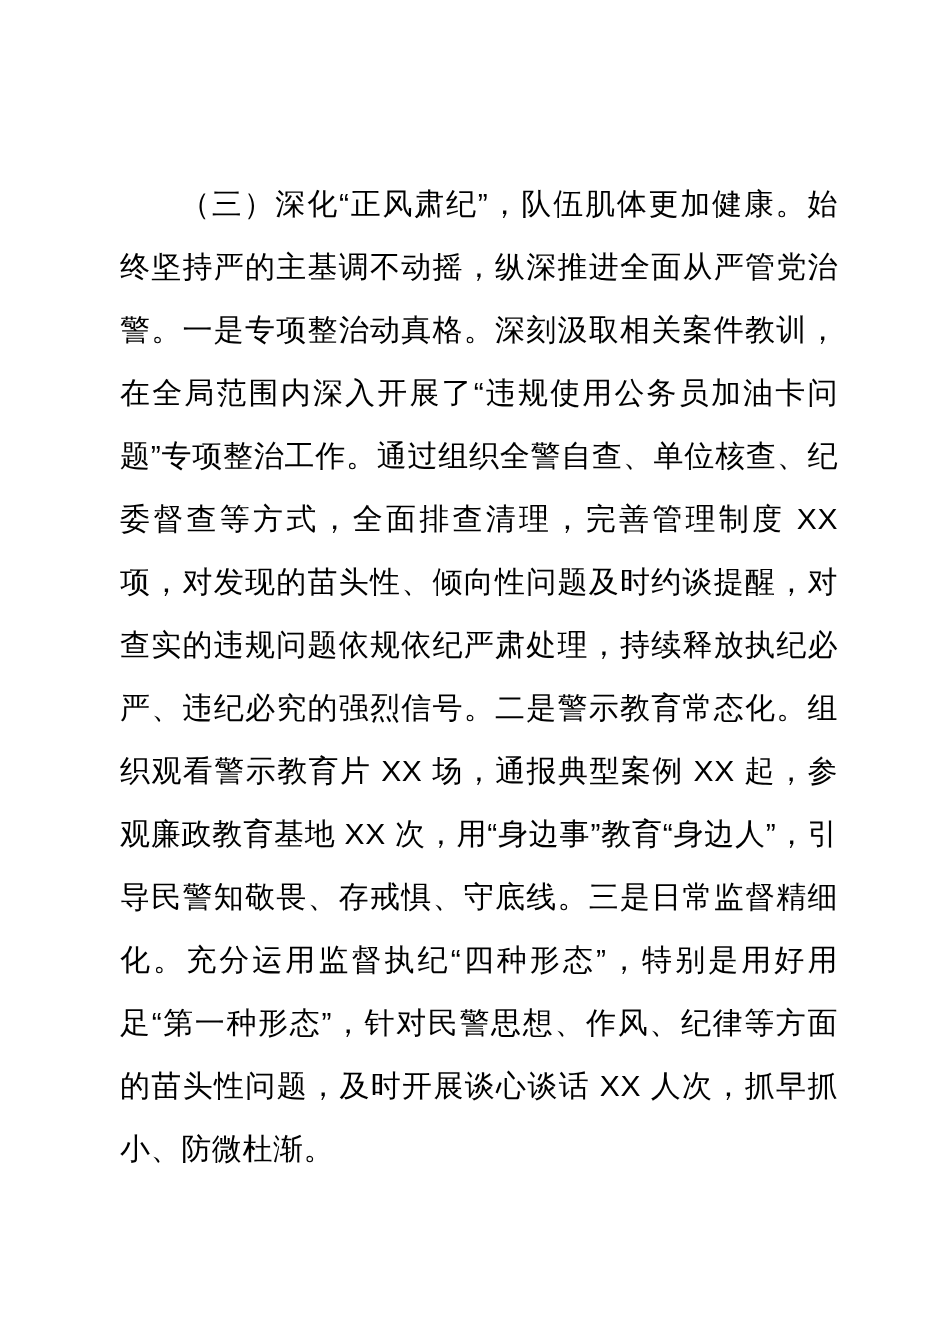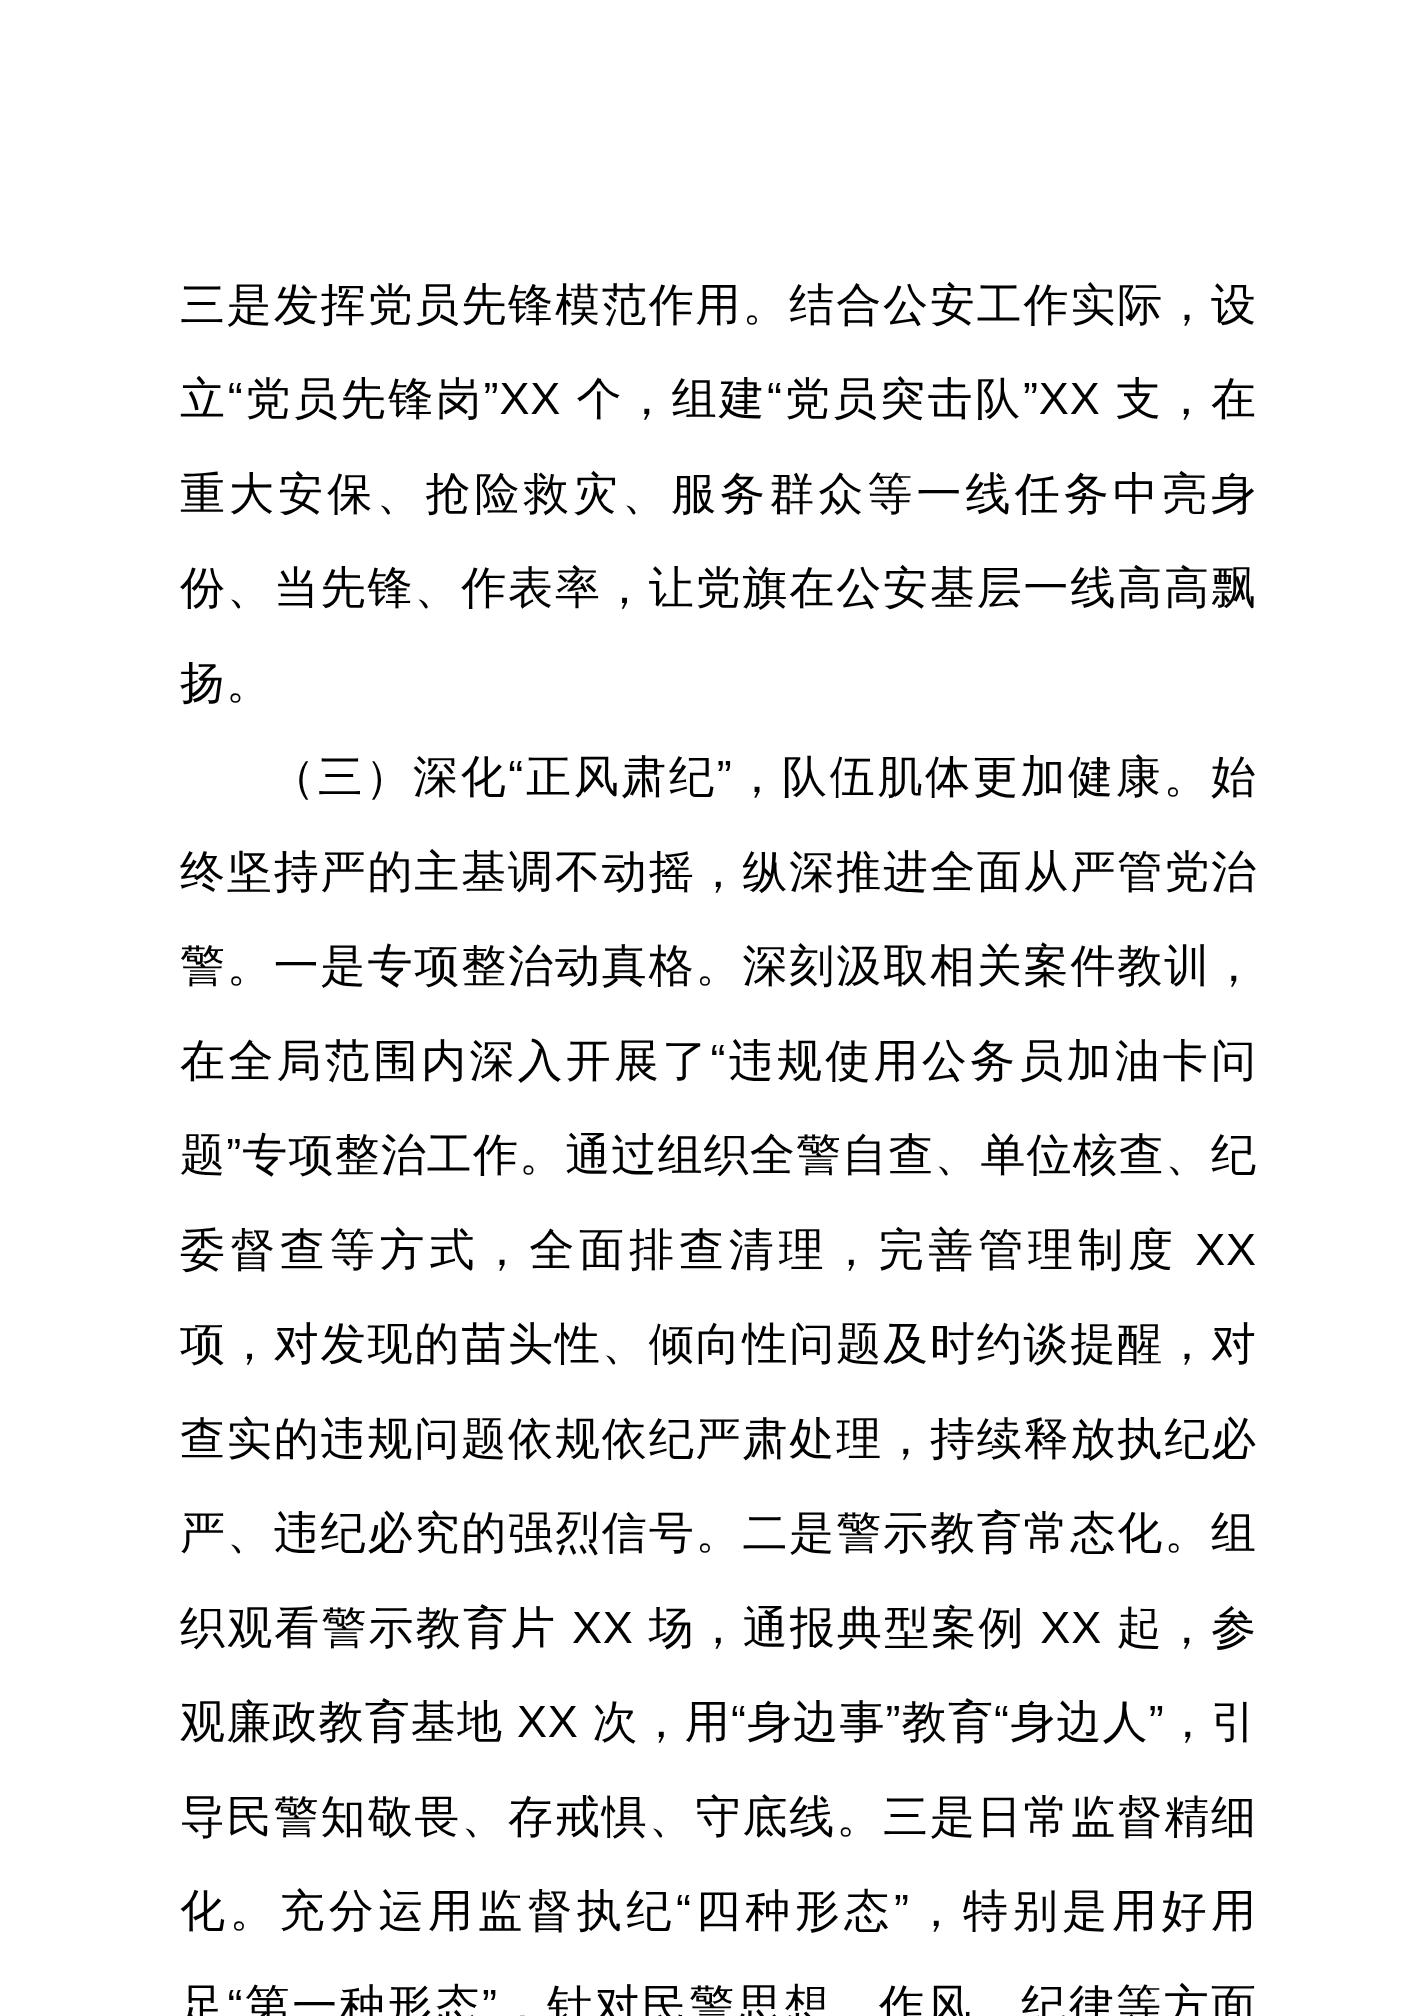--- a/index.html
+++ b/index.html
@@ -64,18 +64,17 @@
   .para.noexpand::after {
     display: none;
   }
 </style>
 </head>
 <body>
 
 <div class="page">
   <div class="doc-body">
 
-    <p class="para flush noexpand">三是发挥党员先锋模范作用。结合公安工作实际，设立“党员先锋岗”XX 个，组建“党员突击队”XX 支，在重大安保、抢险救灾、服务群众等一线任务中亮身份、当先锋、作表率，让党旗在公安基层一线高高飘扬。</p>
 
     <p class="para indent noexpand">（三）深化“正风肃纪”，队伍肌体更加健康。始终坚持严的主基调不动摇，纵深推进全面从严管党治警。一是专项整治动真格。深刻汲取相关案件教训，在全局范围内深入开展了“违规使用公务员加油卡问题”专项整治工作。通过组织全警自查、单位核查、纪委督查等方式，全面排查清理，完善管理制度 XX 项，对发现的苗头性、倾向性问题及时约谈提醒，对查实的违规问题依规依纪严肃处理，持续释放执纪必严、违纪必究的强烈信号。二是警示教育常态化。组织观看警示教育片 XX 场，通报典型案例 XX 起，参观廉政教育基地 XX 次，用“身边事”教育“身边人”，引导民警知敬畏、存戒惧、守底线。三是日常监督精细化。充分运用监督执纪“四种形态”，特别是用好用足“第一种形态”，针对民警思想、作风、纪律等方面的苗头性问题，及时开展谈心谈话 XX 人次，抓早抓小、防微杜渐。</p>
 
   </div>
 </div>
 
 </body></html>

